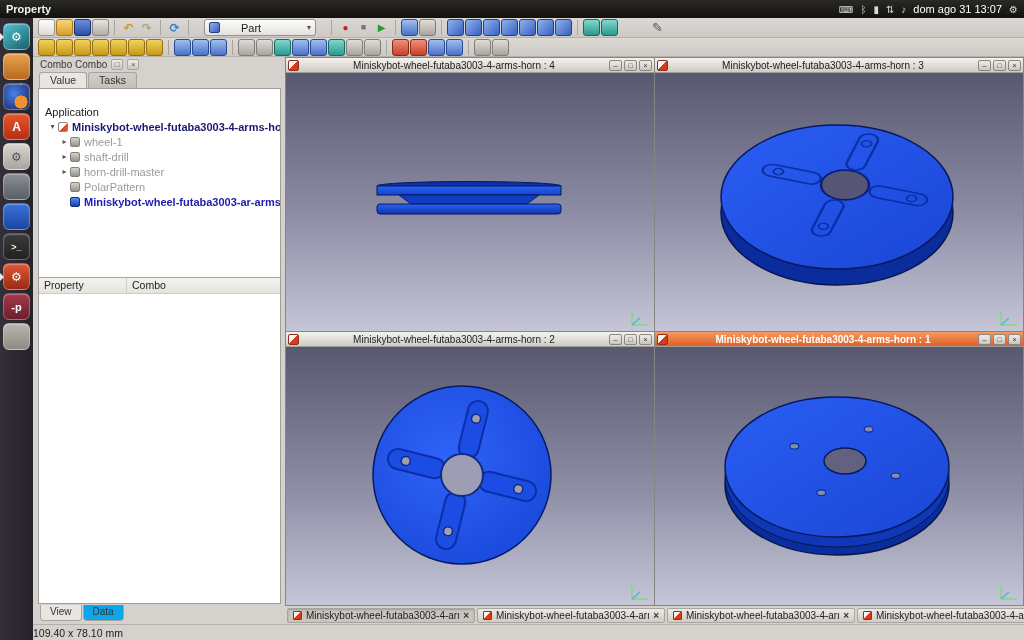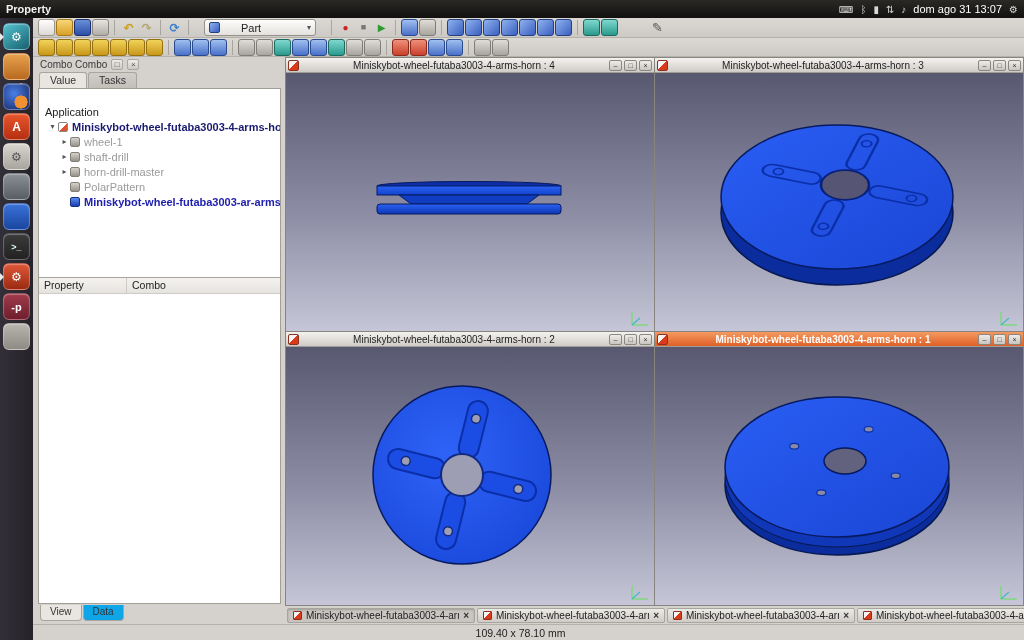--- a/index.html
+++ b/index.html
@@ -109,21 +109,21 @@
   
   #taskbar{position:absolute;left:285px;top:606px;width:739px;height:18px;display:flex;align-items:center;gap:2px;
            padding:1px 2px;overflow:hidden;background:#d5d1cd}
   .ttab{display:inline-flex;align-items:center;gap:4px;height:15px;padding:0 5px;border:1px solid #a8a49e;border-radius:2px;
         background:linear-gradient(#eceae6,#cfccc7);font-size:10px;flex:0 0 auto;max-width:188px;overflow:hidden}
   .ttab.pressed{background:#c9c5c0;box-shadow:inset 0 1px 2px rgba(0,0,0,.2)}
   .ttab .tticon{width:9px;height:9px;border-radius:1px;background:linear-gradient(135deg,#f5f5f5 45%,#d83a1a 46%);border:1px solid #8a3020;flex:0 0 auto}
   .ttab .tlabel{white-space:nowrap;overflow:hidden}
   .ttab .tclose{font-weight:bold;color:#333;font-size:10px;flex:0 0 auto}
   #statusbar{position:absolute;left:33px;top:624px;width:991px;height:16px;background:#d5d1cd;border-top:1px solid #b4b0aa;
-             display:flex;align-items:center;justify-content:center;padding-right:16px;font-size:10.5px;color:#222}
+             display:flex;align-items:center;justify-content:flex-start;padding-right:16px;font-size:10.5px;color:#222}
 </style>
 </head>
 <body>
 
 <div id="topbar">
   <span class="appname">Property</span>
   <span class="tray">
     <span>⌨</span>
     <span>ᛒ</span>
     <span>▮</span>

